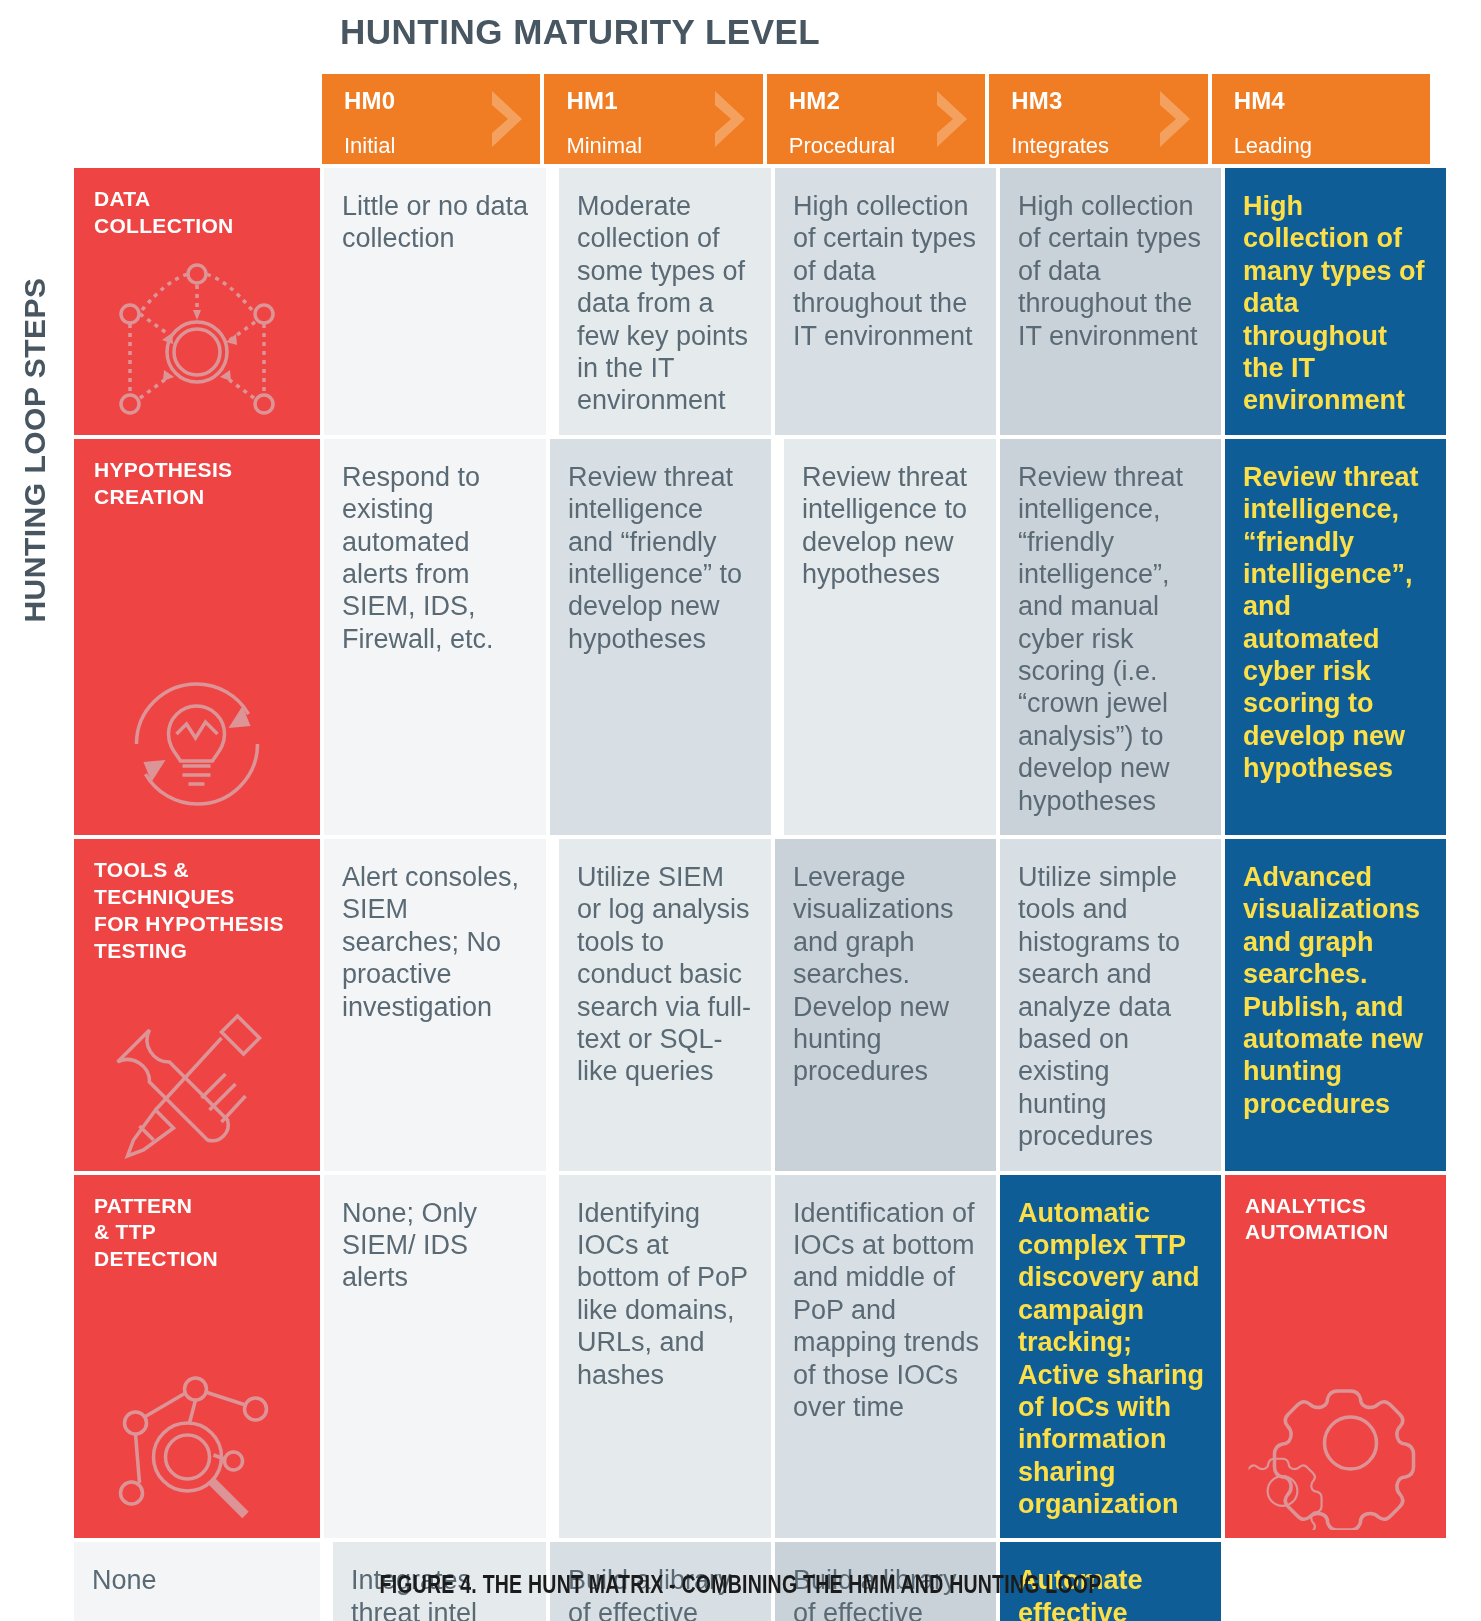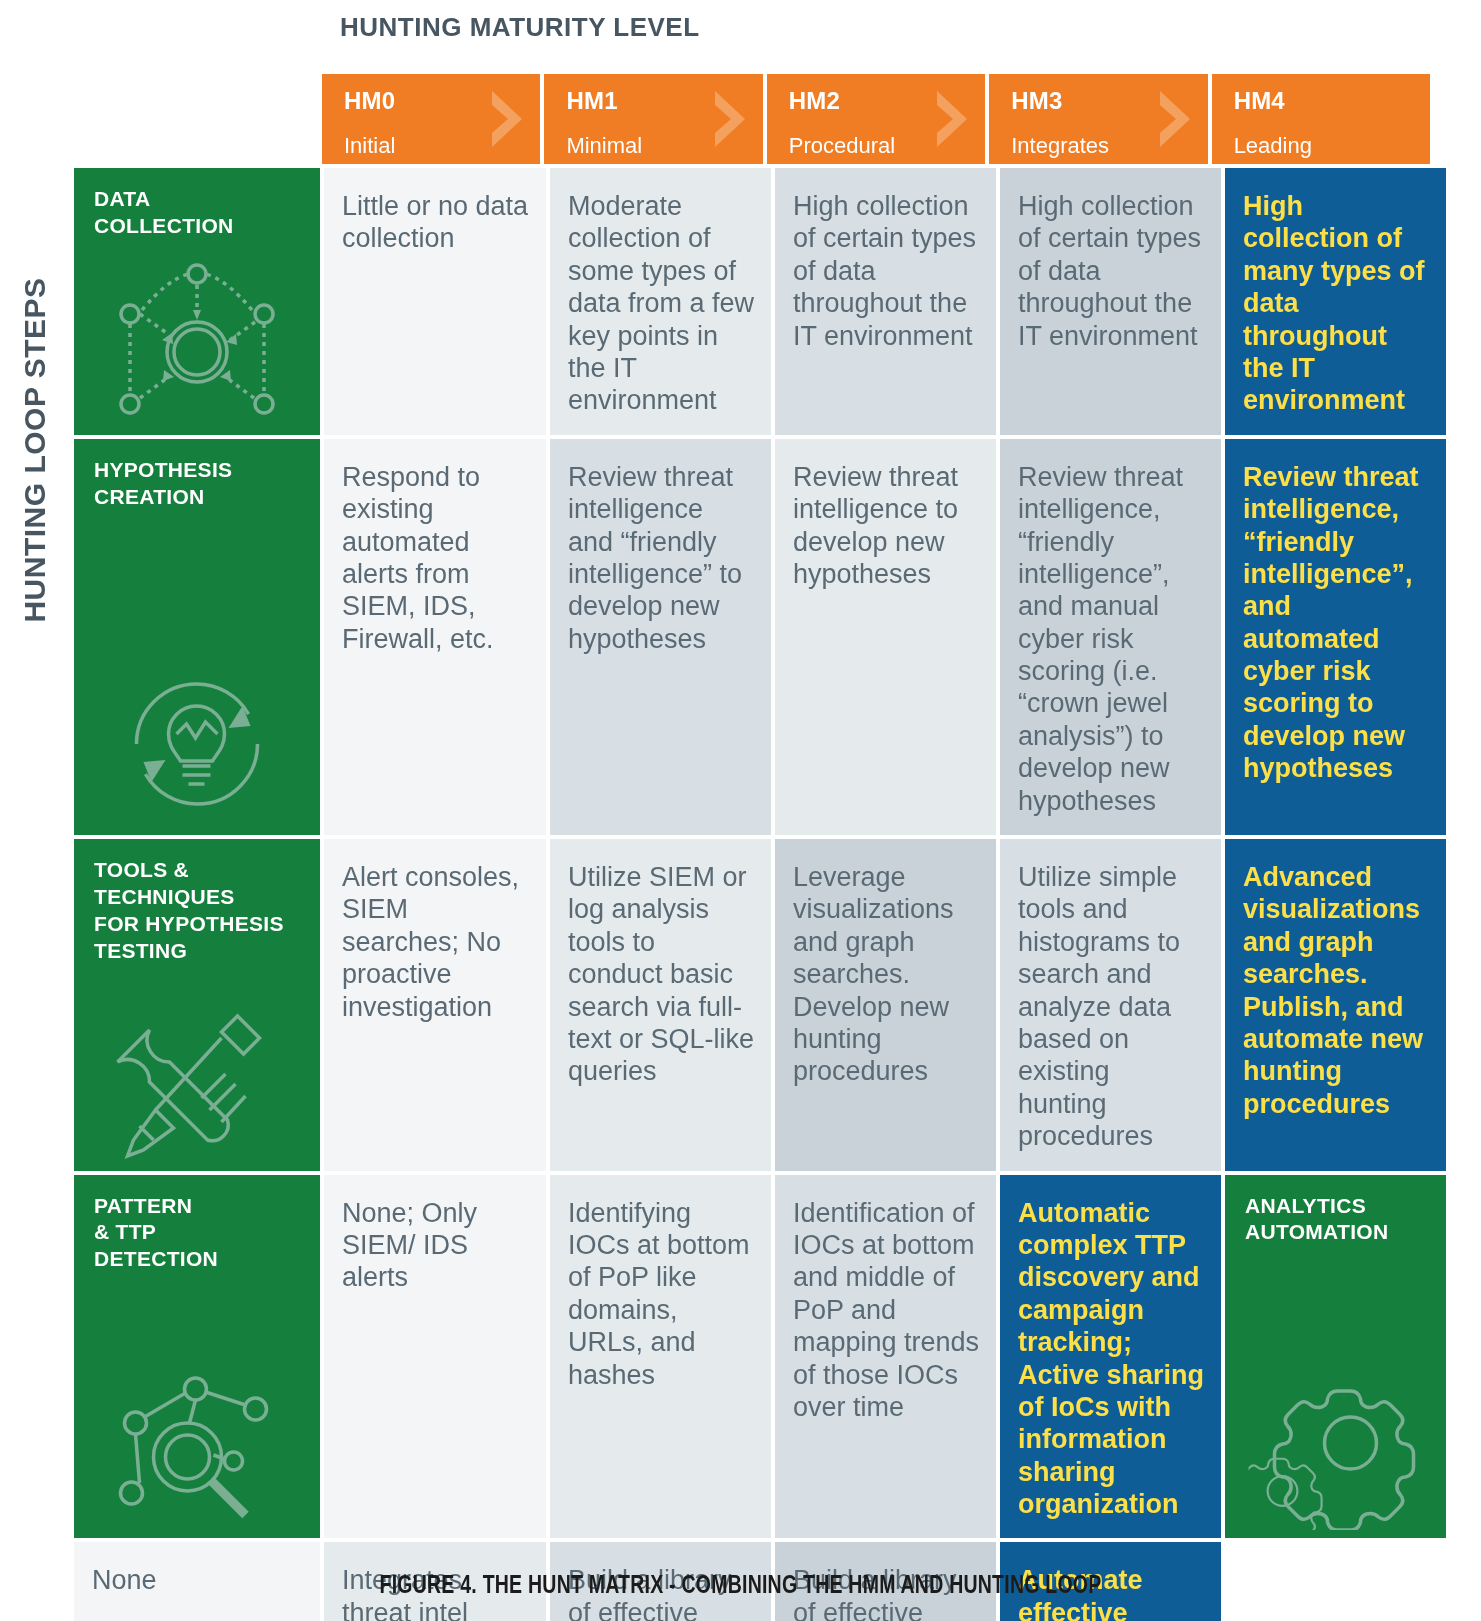--- a/index.html
+++ b/index.html
@@ -15,21 +15,21 @@
     background: #ffffff;
     overflow: hidden;
   }
 
   
   .main-title {
     position: absolute;
     left: 340px;
     top: 12px;
     width: 1100px;
-    font-size: 26px;
+    font-size: 35px;
     font-weight: bold;
     letter-spacing: 0.5px;
     color: #475661;
     font-family: "Liberation Sans", sans-serif;
   }
 
   
   .vertical-label-wrap {
     position: absolute;
     left: 0px;
@@ -96,21 +96,21 @@
     position: absolute;
     left: 74px;
     top: 168px;
     width: 1356px;
     display: grid;
     grid-template-columns: 246px 222px 221px 221px 221px 221px;
     gap: 4px 4px;
     background: transparent;
   }
   .row-head {
-    background: #15803d;
+    background: #ef4444;
     color: #ffffff;
     padding: 18px 16px 10px 20px;
     position: relative;
     overflow: hidden;
   }
   .row-head-label {
     font-size: 21px;
     font-weight: bold;
     line-height: 1.28;
     letter-spacing: 0.3px;
@@ -125,21 +125,21 @@
   }
   .row-icon svg { display: block; }
 
   .cell {
     padding: 22px 16px 18px 18px;
     font-size: 27px;
     line-height: 1.20;
     color: #5a6a75;
   }
   .col-0 { background: #f4f5f7; }
-  .col-1 { background: #e5eaed; }
+  .col-1 { background: #e5eaed; margin-left: 9px; }
   .col-2 { background: #d8dfe4; }
   .col-3 { background: #c9d2d9; }
   .col-4 { background: #0f5d96; color: #fde047; font-weight: bold; }
 
   
   .caption {
     position: absolute;
     left: 0;
     top: 1570px;
     width: 1481px;

